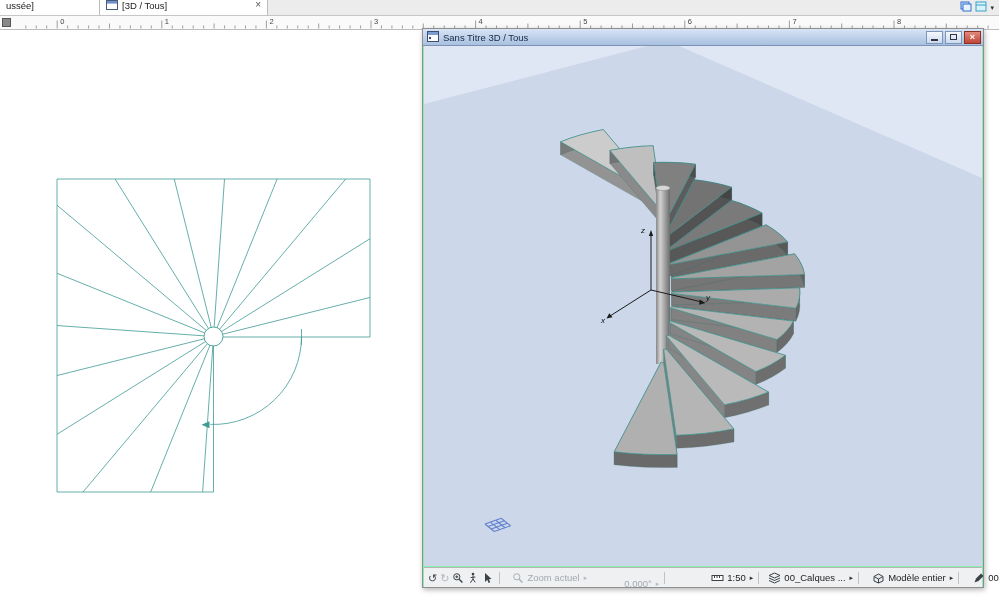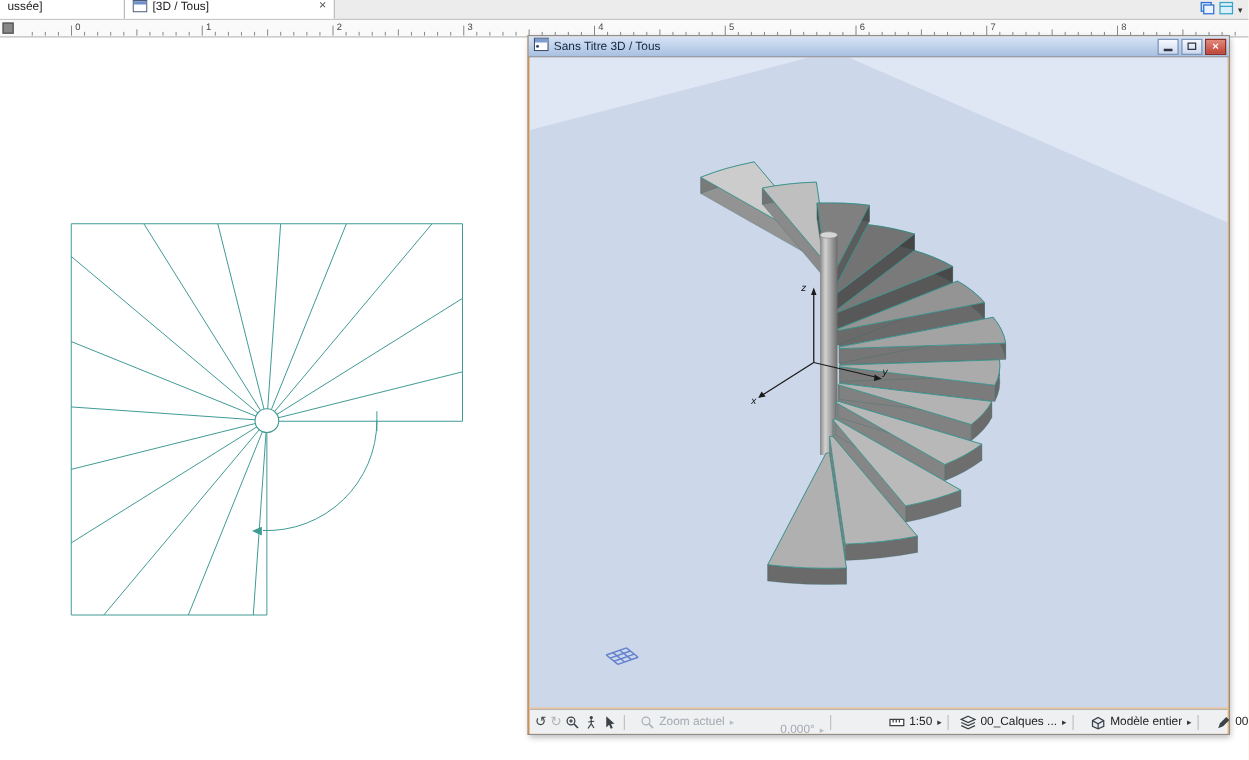--- a/index.html
+++ b/index.html
@@ -20,21 +20,21 @@
   
   .ruler{position:absolute;left:0;top:16px;width:100%;height:13px;background:#fafafa;border-bottom:1px solid #bdbdbd;z-index:1;}
   .ruler-corner{position:absolute;left:2px;top:2px;width:9px;height:9px;border:1px solid #555;background:#888;box-sizing:border-box;}
   #ruler-svg{position:absolute;left:0;top:0;}
 
   
   #plan-svg{position:absolute;left:0;top:0;z-index:1;}
 
   
   .window{position:absolute;left:422px;top:28px;width:560px;height:558px;border:1px solid #8e8e8e;
-          background:#fdba74;z-index:2;box-shadow:1px 2px 5px rgba(0,0,0,.28);box-sizing:content-box;}
+          background:#86efac;z-index:2;box-shadow:1px 2px 5px rgba(0,0,0,.28);box-sizing:content-box;}
   .titlebar{height:17px;background:linear-gradient(#d8e4f5,#a8c0e0);display:flex;align-items:center;
             padding:0 2px 0 4px;font-size:9.5px;color:#152744;border-bottom:1px solid #7e93b4;box-sizing:border-box;}
   .title-text{margin-left:4px;}
   .win-btns{margin-left:auto;display:flex;gap:2px;align-items:center;}
   .win-btn{width:17px;height:13px;border:1px solid #7f96bb;background:linear-gradient(#f5f9fe,#ccd9ee);
            display:flex;align-items:center;justify-content:center;color:#333;box-sizing:border-box;}
   .win-btn .minbar{width:7px;height:2px;background:#334;margin-top:5px;}
   .win-btn .maxbox{width:7px;height:6px;border:1px solid #334;box-sizing:border-box;}
   .win-btn.close{background:linear-gradient(#e2897c,#bf4537);border-color:#8e2f24;color:#fff;font-size:9px;font-weight:bold;line-height:9px;}
   .viewport{position:absolute;left:1px;top:17px;width:558px;height:520px;background:#ccd7e9;}

